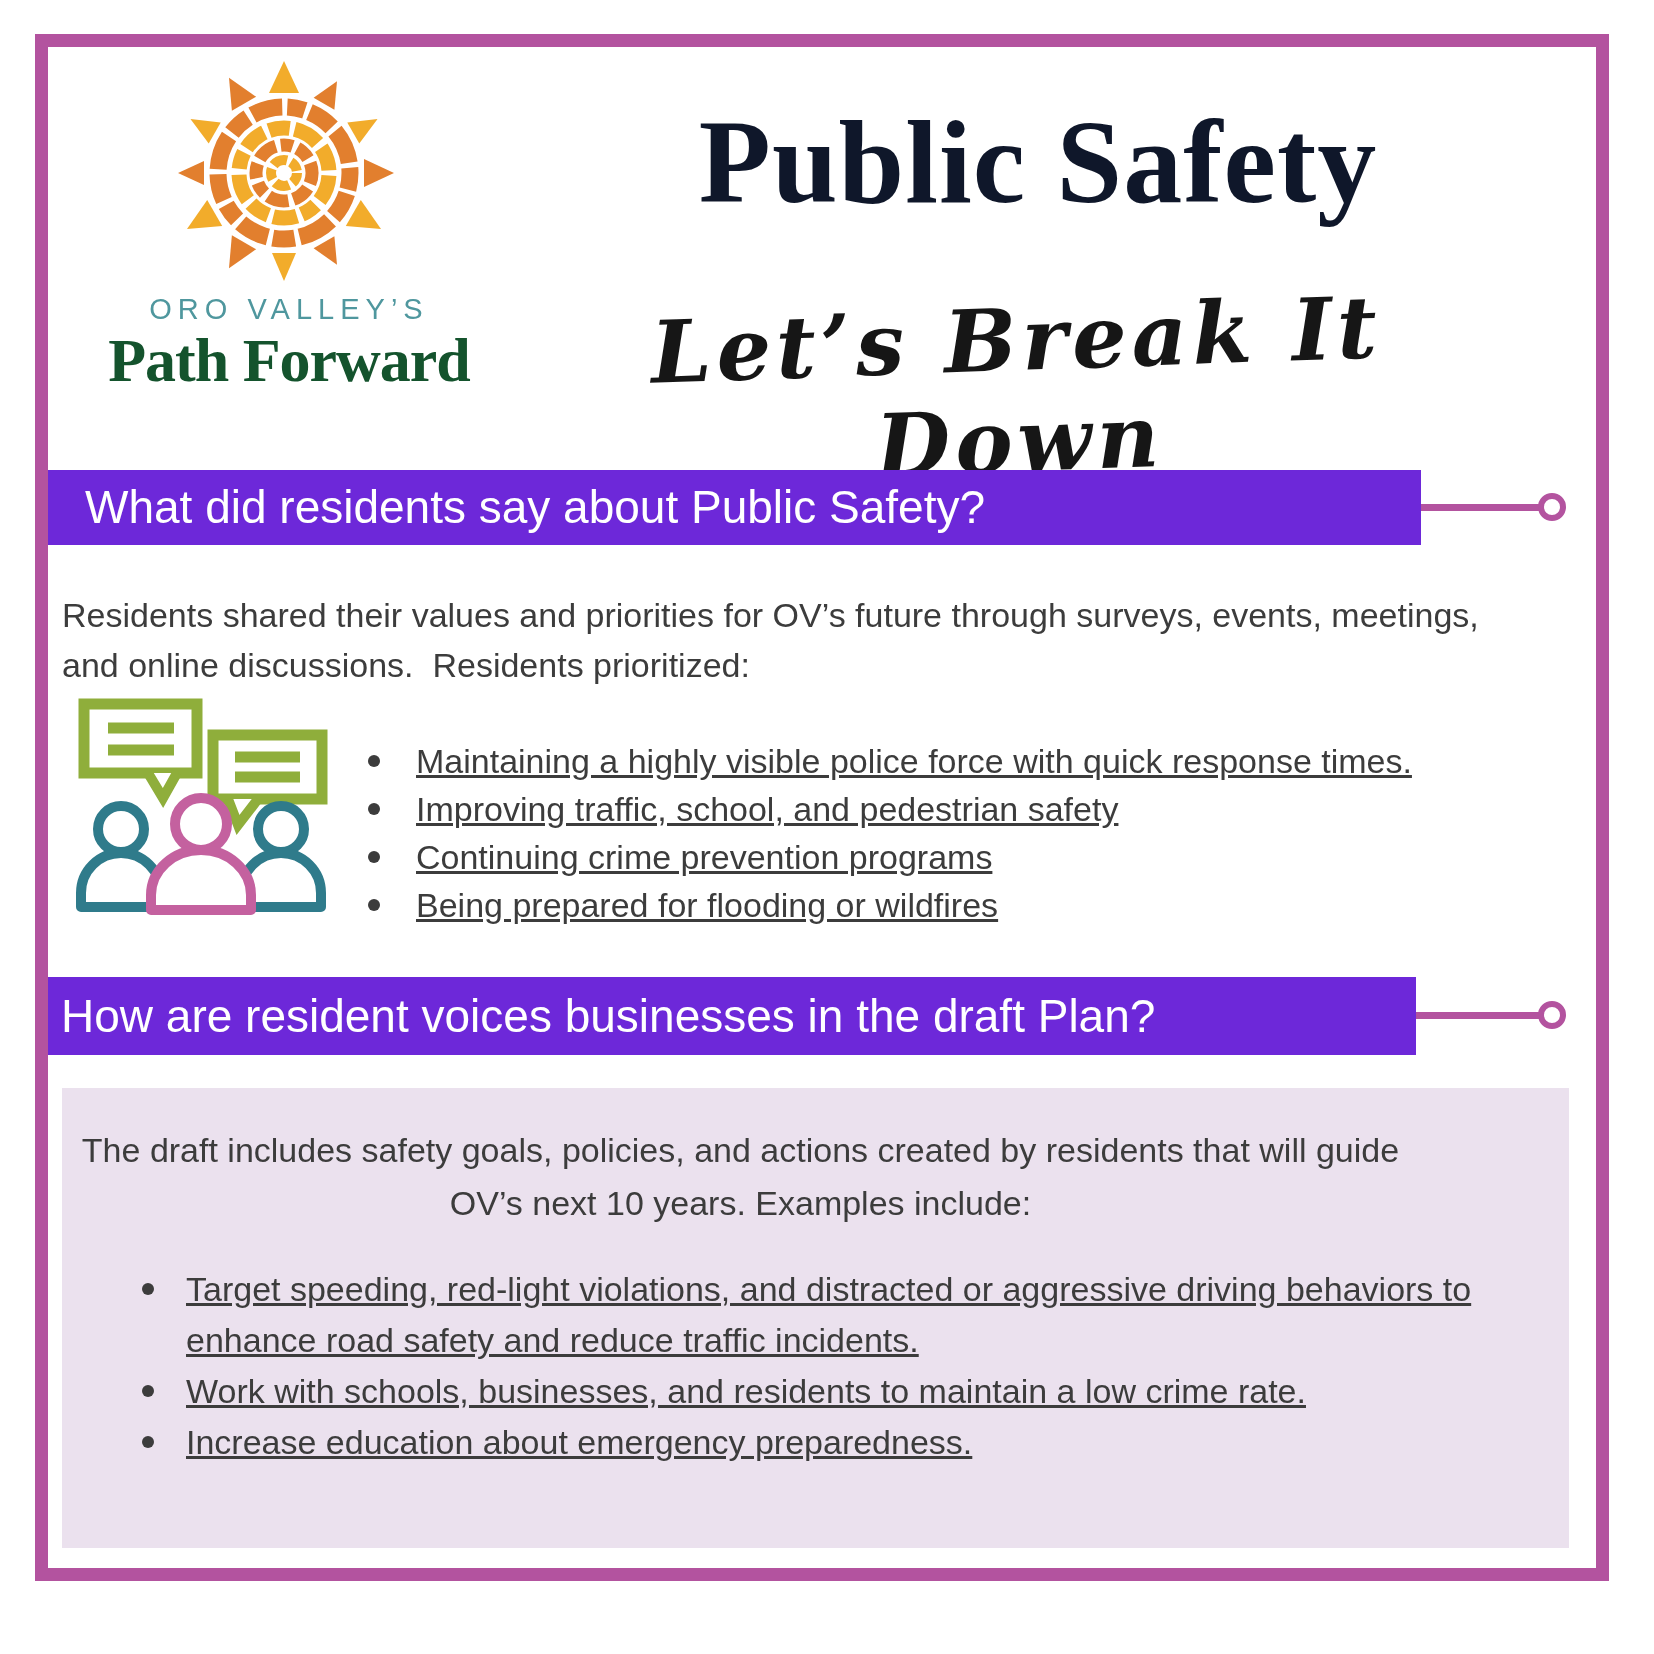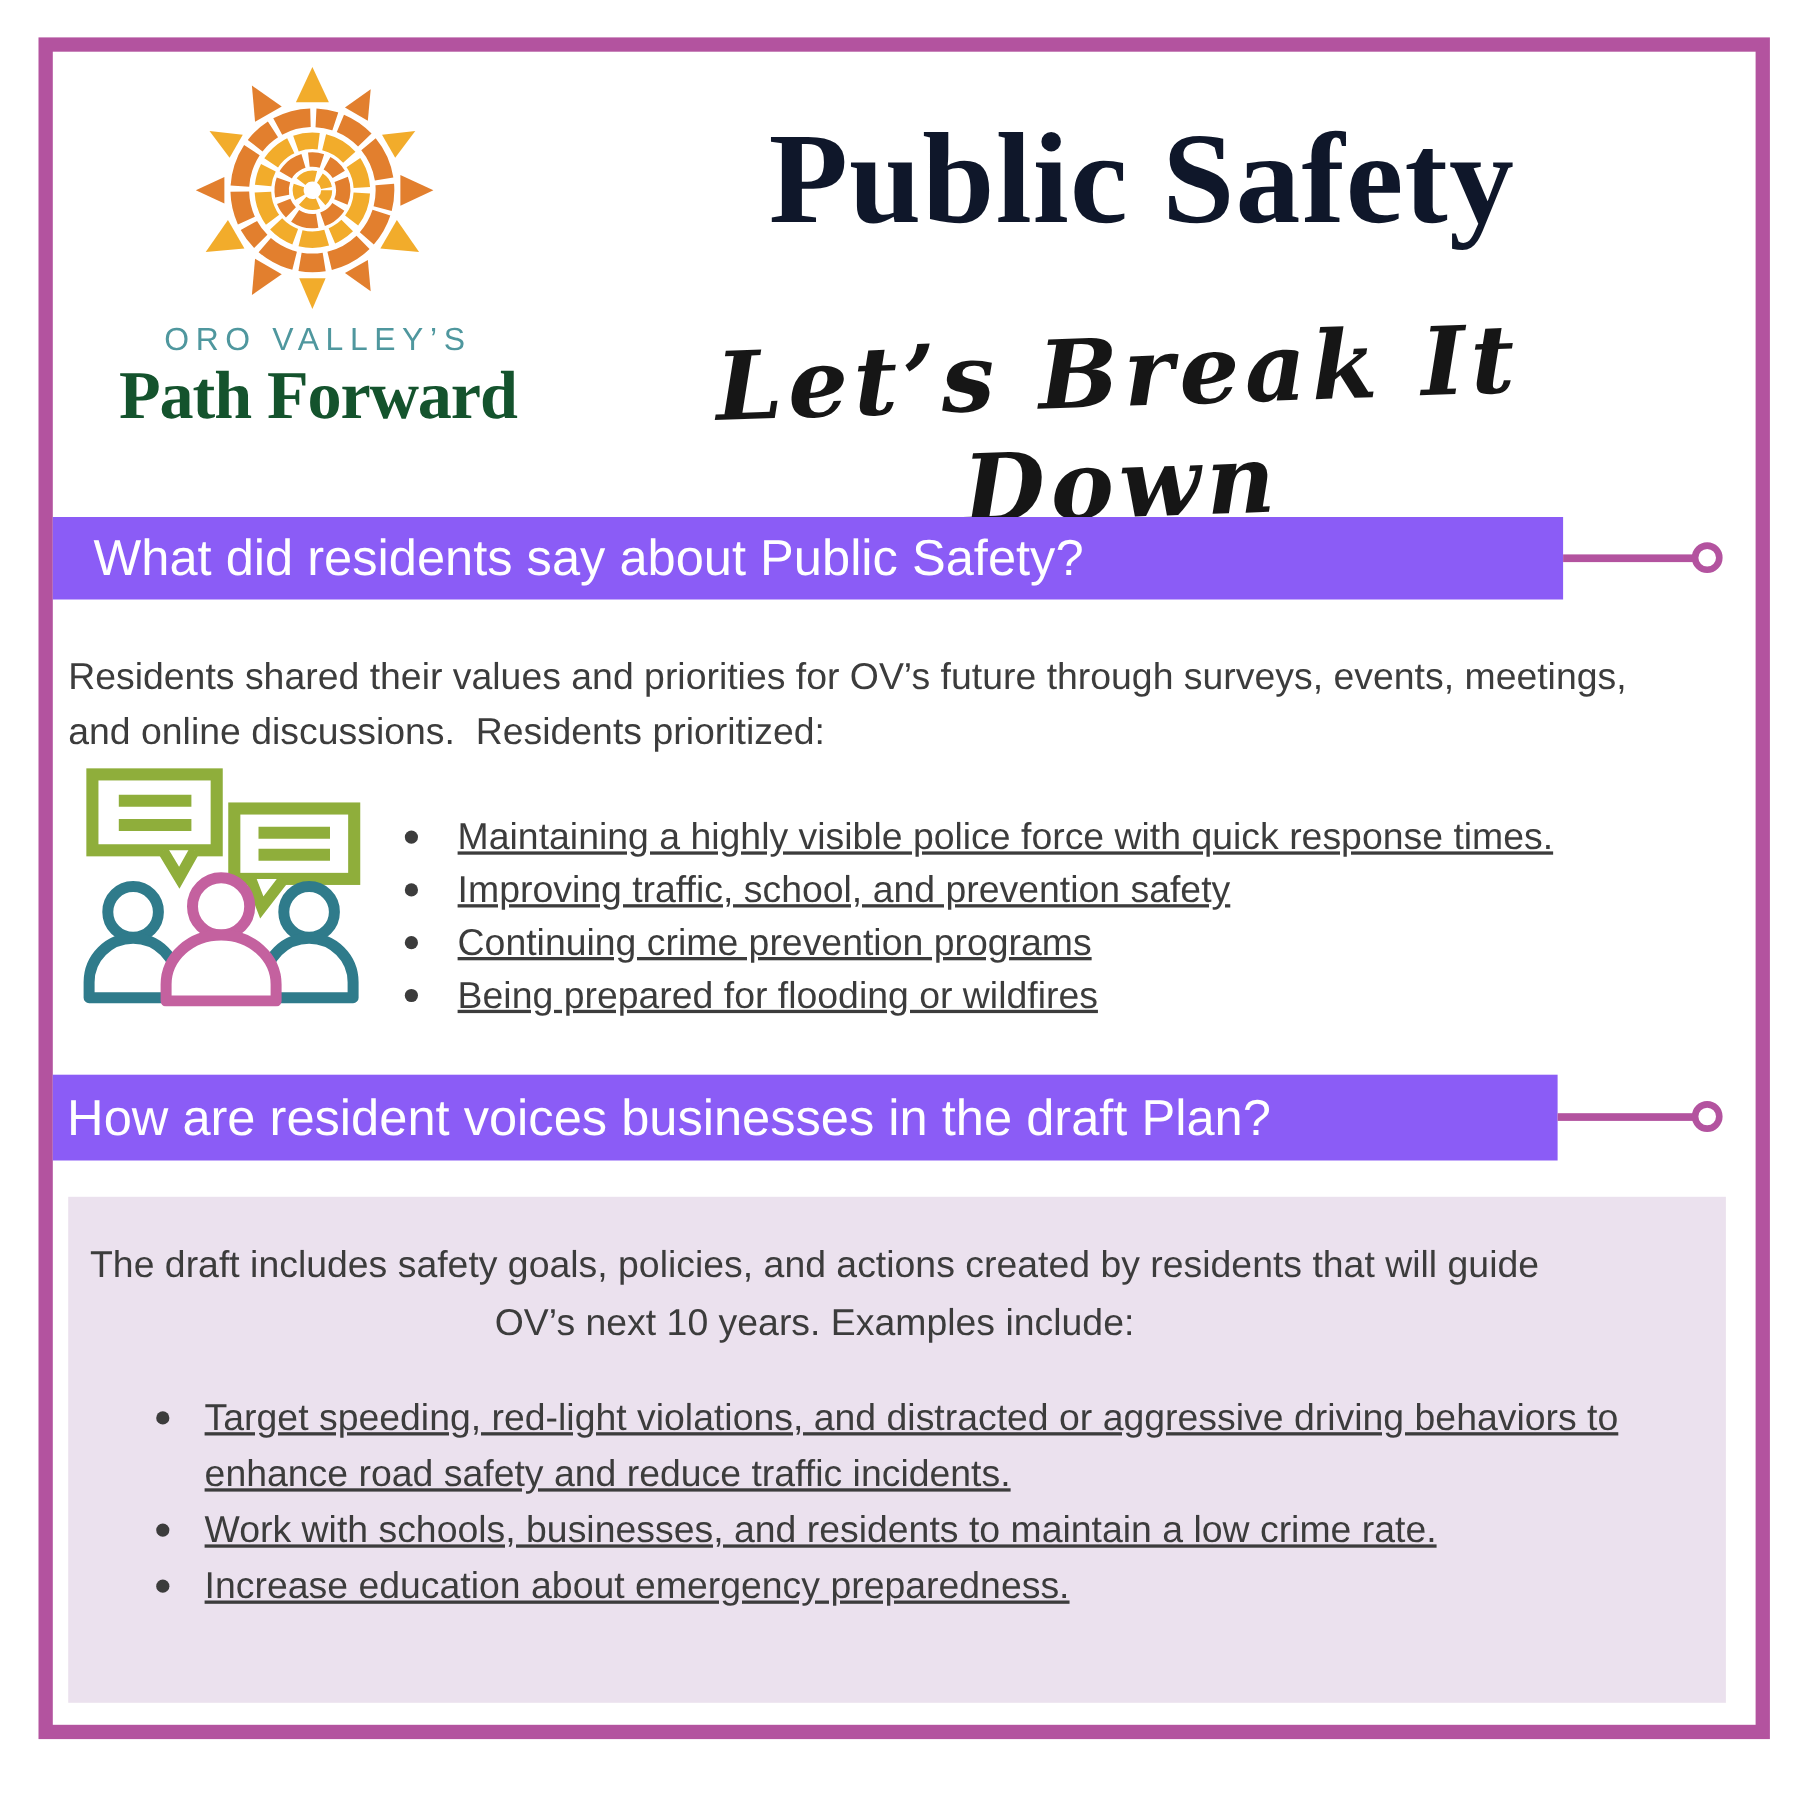--- a/index.html
+++ b/index.html
@@ -28,21 +28,21 @@
     color:#0f172a; letter-spacing:1px;
   }
   .subtitle {
     position:absolute; left:510px; top:242px; width:920px; text-align:center;
     font-family:"DejaVu Serif", serif; font-style:italic; font-weight:bold;
     font-size:86px; color:#161616; letter-spacing:5px; transform:rotate(-2deg);
   }
 
   
   .banner {
-    position:absolute; left:0; background:#8b5cf6; color:#ffffff; font-size:46px;
+    position:absolute; left:0; background:#6d28d9; color:#ffffff; font-size:46px;
     white-space:nowrap; overflow:hidden;
   }
   .banner1 { top:423px; width:1373px; height:75px; line-height:75px; padding-left:37px; }
   .banner2 { top:930px; width:1368px; height:78px; line-height:78px; padding-left:13px; }
   .conn-line { position:absolute; height:7px; background:#b3539f; }
   .line1 { left:1373px; top:457px; width:120px; }
   .line2 { left:1368px; top:965px; width:125px; }
   .conn-circle {
     position:absolute; width:28px; height:28px; border:6px solid #b3539f;
     border-radius:50%; background:#ffffff;
@@ -135,21 +135,21 @@
     <path d="M9,214 L9,200 a40,40 0 0 1 80,0 L89,214 Z" fill="#ffffff" stroke="#2f7b8b" stroke-width="10" stroke-linejoin="round"></path>
     <circle cx="209" cy="136" r="23" fill="#ffffff" stroke="#2f7b8b" stroke-width="10"></circle>
     <path d="M169,214 L169,200 a40,40 0 0 1 80,0 L249,214 Z" fill="#ffffff" stroke="#2f7b8b" stroke-width="10" stroke-linejoin="round"></path>
 
     <circle cx="129" cy="131" r="26" fill="#ffffff" stroke="#c4619f" stroke-width="10"></circle>
     <path d="M79,217 L79,202 a50,45 0 0 1 100,0 L179,217 Z" fill="#ffffff" stroke="#c4619f" stroke-width="10" stroke-linejoin="round"></path>
   </svg>
 
   <ul class="bullets bullets1">
     <li>Maintaining a highly visible police force with quick response times.</li>
-    <li>Improving traffic, school, and prevention safety</li>
+    <li>Improving traffic, school, and pedestrian safety</li>
     <li>Continuing crime prevention programs</li>
     <li>Being prepared for flooding or wildfires</li>
   </ul>
 
   <div class="banner banner2">How are resident voices businesses in the draft Plan?</div>
   <div class="conn-line line2"></div>
   <div class="conn-circle circle2"></div>
 
   <div class="panel">
     <p class="intro2">The draft includes safety goals, policies, and actions created by residents that will guide OV’s next 10 years. Examples include:</p>

